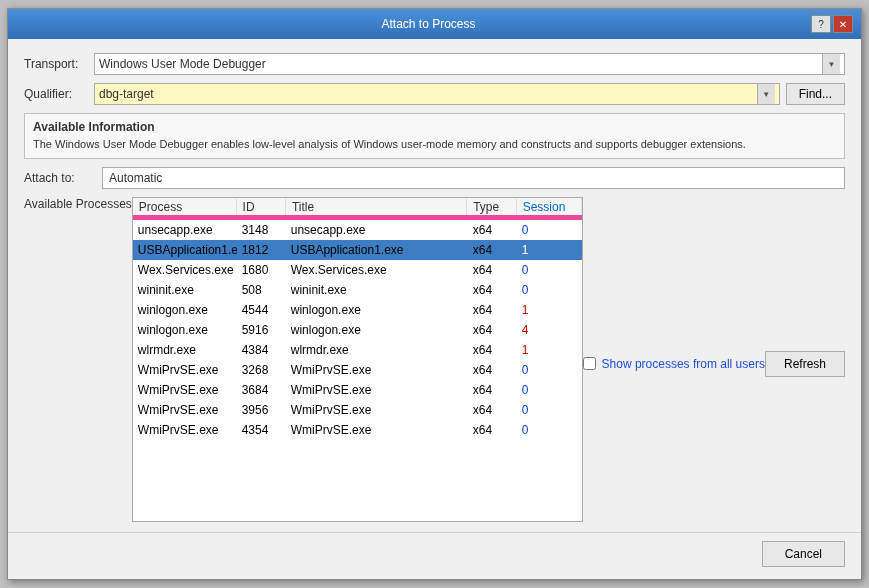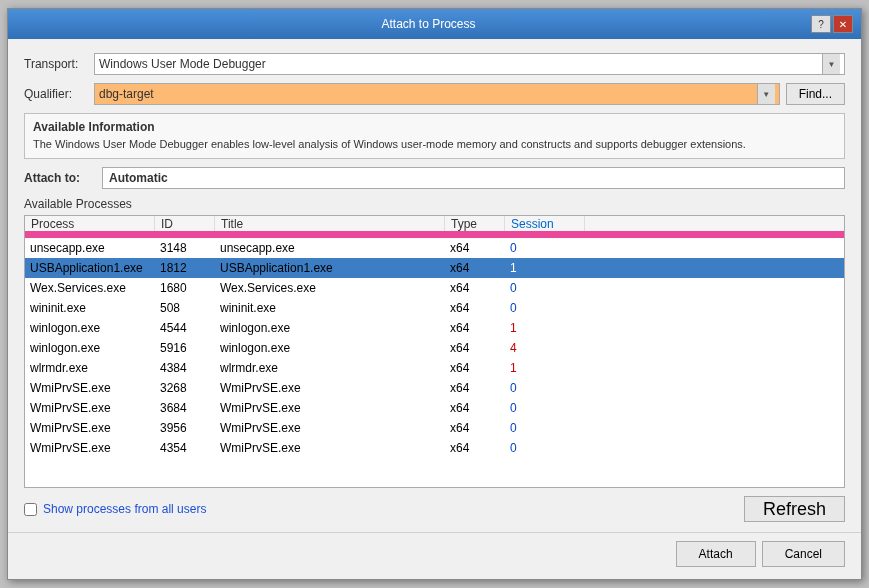--- a/index.html
+++ b/index.html
@@ -108,21 +108,21 @@
       border-left: 1px solid #aaa;
       display: flex;
       align-items: center;
       justify-content: center;
       font-size: 8px;
       color: #555;
     }
     .qualifier-combo {
       flex: 1;
       height: 22px;
-      background: #fdba74;
+      background: #fef9c3;
       border: 1px solid #aaa;
       padding: 0 4px;
       display: flex;
       align-items: center;
       justify-content: space-between;
       cursor: pointer;
     }
     .find-btn {
       height: 22px;
       padding: 0 12px;
@@ -147,56 +147,55 @@
     }
     .transport-info-text {
       font-size: 11px;
       color: #333;
       line-height: 1.4;
     }
     .attach-row {
       display: flex;
       align-items: center;
       gap: 8px;
-      font-weight: bold;
     }
     .attach-field {
       flex: 1;
       height: 22px;
       background: white;
       border: 1px solid #aaa;
       padding: 0 6px;
       display: flex;
       align-items: center;
       font-size: 12px;
       color: #333;
     }
     .available-processes-section {
       flex: 1;
       display: flex;
-      flex-direction: column;
+      flex-direction: row;
       overflow: hidden;
     }
     .section-title {
       font-size: 12px;
       color: #333;
       margin-bottom: 4px;
     }
     .process-table-container {
       flex: 1;
       border: 1px solid #aaa;
       background: white;
       overflow: hidden;
       display: flex;
       flex-direction: column;
     }
     .table-header {
       display: flex;
       background: #f5f5f5;
-      border-bottom: 7px solid #ec4899;
+      border-bottom: 5px solid #ec4899;
       height: 22px;
       flex-shrink: 0;
     }
     .table-header-cell {
       padding: 3px 6px;
       font-size: 12px;
       color: #333;
       border-right: 1px solid #ddd;
       display: flex;
       align-items: center;
@@ -251,21 +250,21 @@
     .checkbox-label {
       font-size: 12px;
       color: #1d4ed8;
     }
     .action-btn {
       height: 26px;
       padding: 0 18px;
       background: #e8e8e8;
       border: 1px solid #aaa;
       cursor: pointer;
-      font-size: 18px;
+      font-size: 12px;
       display: flex;
       align-items: center;
       justify-content: center;
     }
     .final-buttons {
       display: flex;
       justify-content: flex-end;
       gap: 6px;
       padding: 8px 16px 12px 16px;
       flex-shrink: 0;
@@ -428,16 +427,15 @@
           <input type="checkbox" class="checkbox-input" style="">
           <span class="checkbox-label">Show processes from all users</span>
         </div>
         <button class="action-btn">Refresh</button>
       </div>
     </div>
 
   </div>
 
   <div class="final-buttons">
-    <button class="final-btn">Attach</button>
     <button class="final-btn">Cancel</button>
   </div>
 </div>
 
 </body></html>

